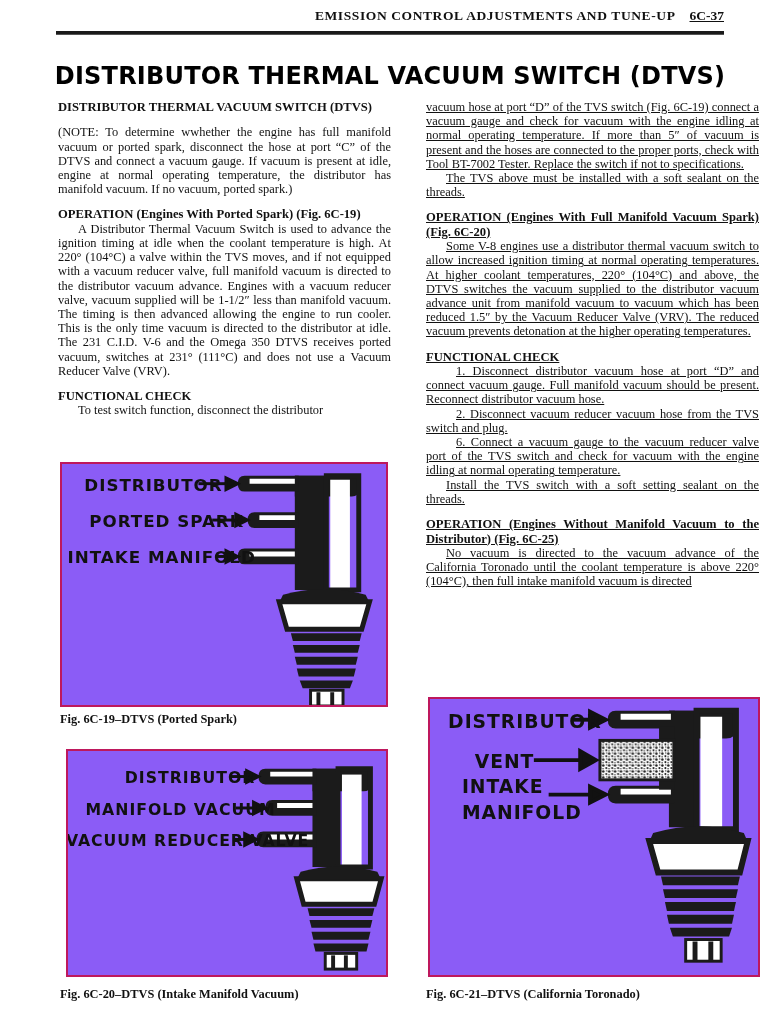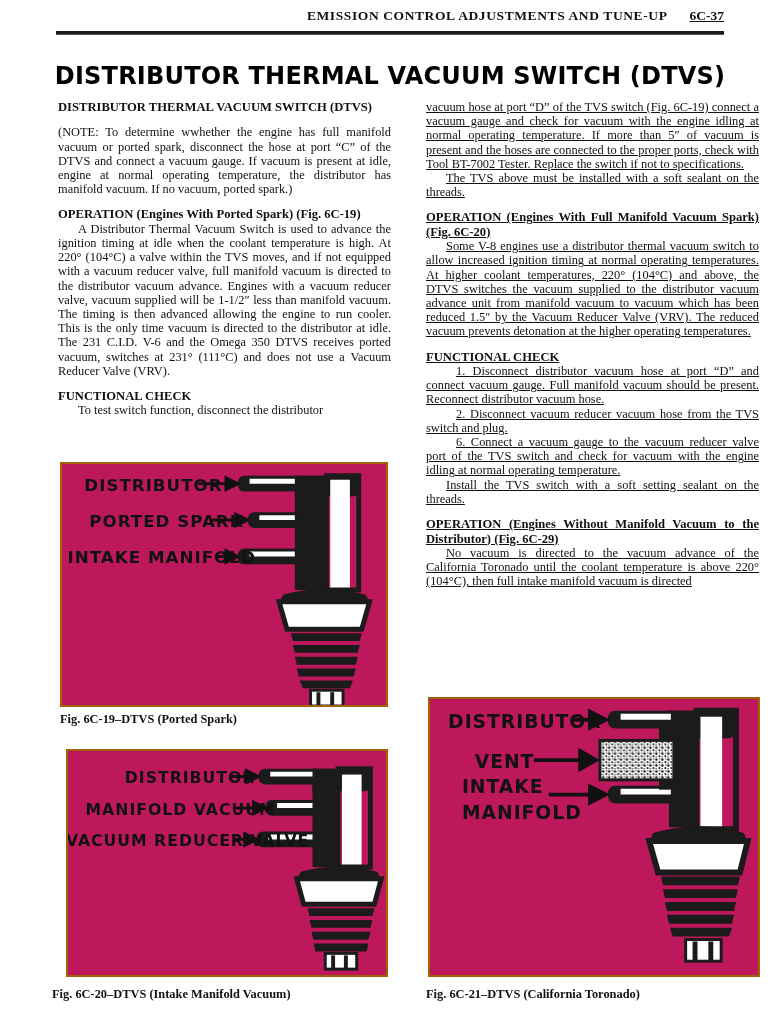--- a/index.html
+++ b/index.html
@@ -22,21 +22,21 @@
     left: 56px;
     top: 8px;
     width: 668px;
     text-align: right;
     font-family: "Liberation Serif", serif;
     font-weight: bold;
     font-size: 13.5px;
     letter-spacing: 0.6px;
     white-space: nowrap;
   }
-  .runhead .chapnum { margin-left: 22px; letter-spacing: 0px; text-decoration: underline; }
+  .runhead .chapnum { margin-left: 14px; letter-spacing: 0px; text-decoration: underline; }
   .headrule {
     position: absolute;
     left: 56px;
     top: 31px;
     width: 668px;
     height: 3px;
     background: #1a1a1a;
     border-bottom: 1px solid #555;
   }
 
@@ -78,39 +78,39 @@
     font-weight: bold;
     font-size: 12.6px;
     line-height: 14.4px;
     text-align: left;
   }
   .gap { height: 11px; }
 
   
   .figbox {
     position: absolute;
-    border: 2px solid #a16207;
-    background: #be185d;
+    border: 2px solid #be185d;
+    background: #8b5cf6;
     box-sizing: border-box;
     overflow: hidden;
   }
   .figcap {
     position: absolute;
     font-family: "Liberation Serif", serif;
     font-weight: bold;
     font-size: 12.4px;
     color: #111;
   }
 
   
   #fig-1 { left: 60px;  top: 462px; width: 328px; height: 245px; }
   #cap-1 { left: 60px;  top: 712px; width: 328px; }
   
   #fig-2 { left: 66px;  top: 749px; width: 322px; height: 228px; }
-  #cap-2 { left: 52px;  top: 987px; width: 328px; }
+  #cap-2 { left: 60px;  top: 987px; width: 328px; }
   
   #fig-3 { left: 428px; top: 697px; width: 332px; height: 280px; }
   #cap-3 { left: 426px; top: 987px; width: 334px; }
 
   .figsvg { display: block; width: 100%; height: 100%; }
   .lbl {
     font-family: "DejaVu Sans", sans-serif;
     font-weight: bold;
     fill: #111;
     letter-spacing: 1px;
@@ -144,21 +144,21 @@
   <div class="gap"></div>
   <p class="sec-head">OPERATION (Engines With Full Manifold Vacuum Spark) (Fig. 6C-20)</p>
   <p class="ind">Some V-8 engines use a distributor thermal vacuum switch to allow increased ignition timing at normal operating temperatures. At higher coolant temperatures, 220° (104°C) and above, the DTVS switches the vacuum supplied to the distributor vacuum advance unit from manifold vacuum to vacuum which has been reduced 1.5″ by the Vacuum Reducer Valve (VRV). The reduced vacuum prevents detonation at the higher operating temperatures.</p>
   <div class="gap"></div>
   <p class="sec-head">FUNCTIONAL CHECK</p>
   <p class="ind-num">1. Disconnect distributor vacuum hose at port “D” and connect vacuum gauge. Full manifold vacuum should be present. Reconnect distributor vacuum hose.</p>
   <p class="ind-num">2. Disconnect vacuum reducer vacuum hose from the TVS switch and plug.</p>
   <p class="ind-num">6. Connect a vacuum gauge to the vacuum reducer valve port of the TVS switch and check for vacuum with the engine idling at normal operating temperature.</p>
   <p class="ind">Install the TVS switch with a soft setting sealant on the threads.</p>
   <div class="gap"></div>
-  <p class="sec-head">OPERATION (Engines Without Manifold Vacuum to the Distributor) (Fig. 6C-29)</p>
+  <p class="sec-head">OPERATION (Engines Without Manifold Vacuum to the Distributor) (Fig. 6C-25)</p>
   <p class="ind">No vacuum is directed to the vacuum advance of the California Toronado until the coolant temperature is above 220° (104°C), then full intake manifold vacuum is directed</p>
 </div>
 
 <div class="figbox" id="fig-1">
   <svg class="figsvg" viewBox="0 0 328 245" preserveAspectRatio="xMidYMid meet">
 
     <g>
 
       <path d="M236,12 L294,12 Q301,12 301,19 L301,26 Q301,33 294,33 L236,33 Z" fill="#1b1b1b"></path>
 

